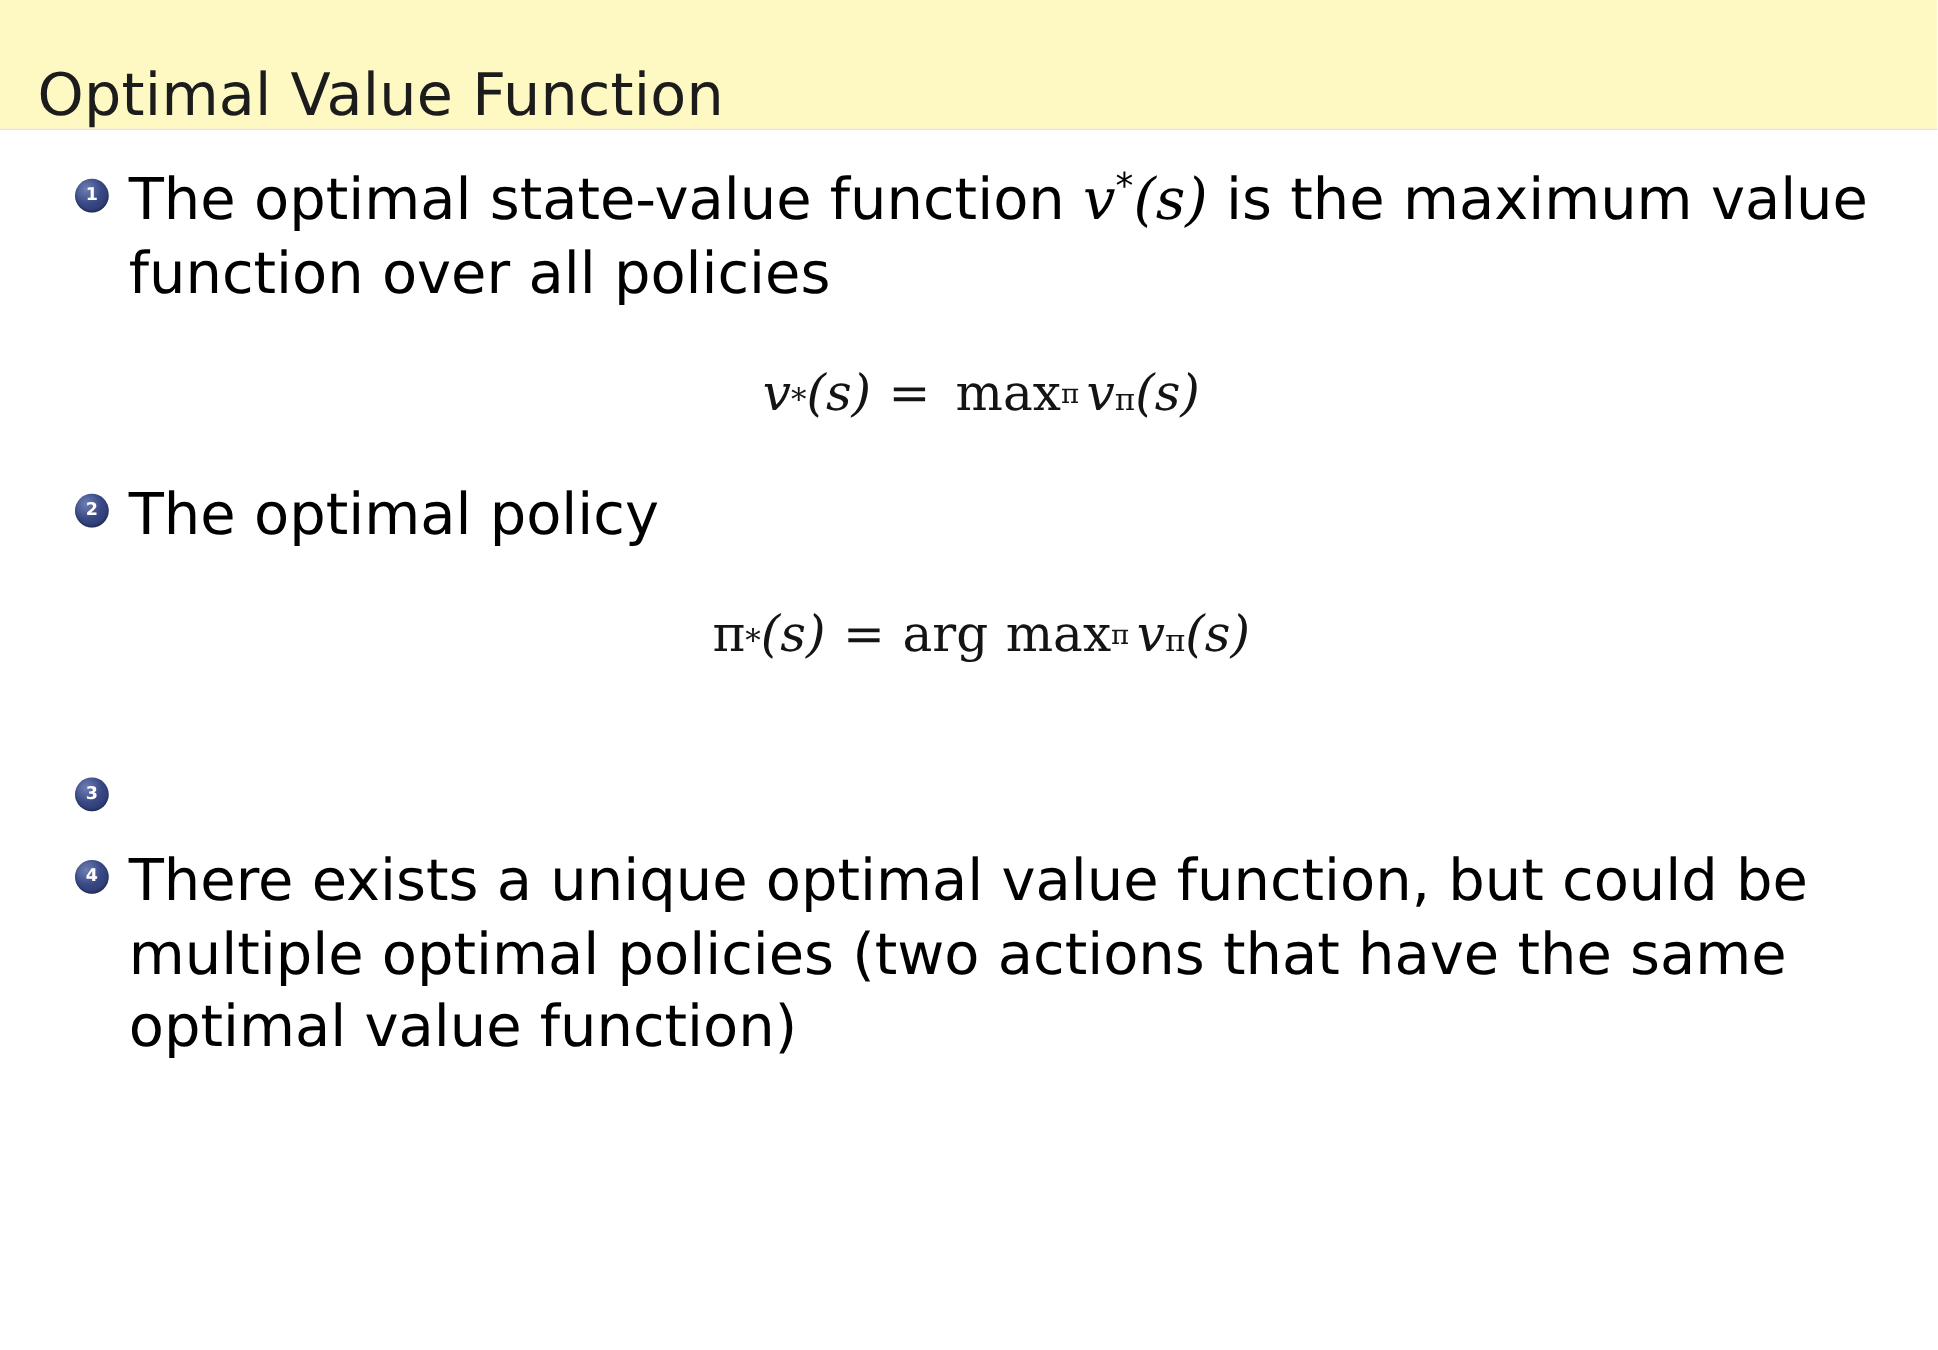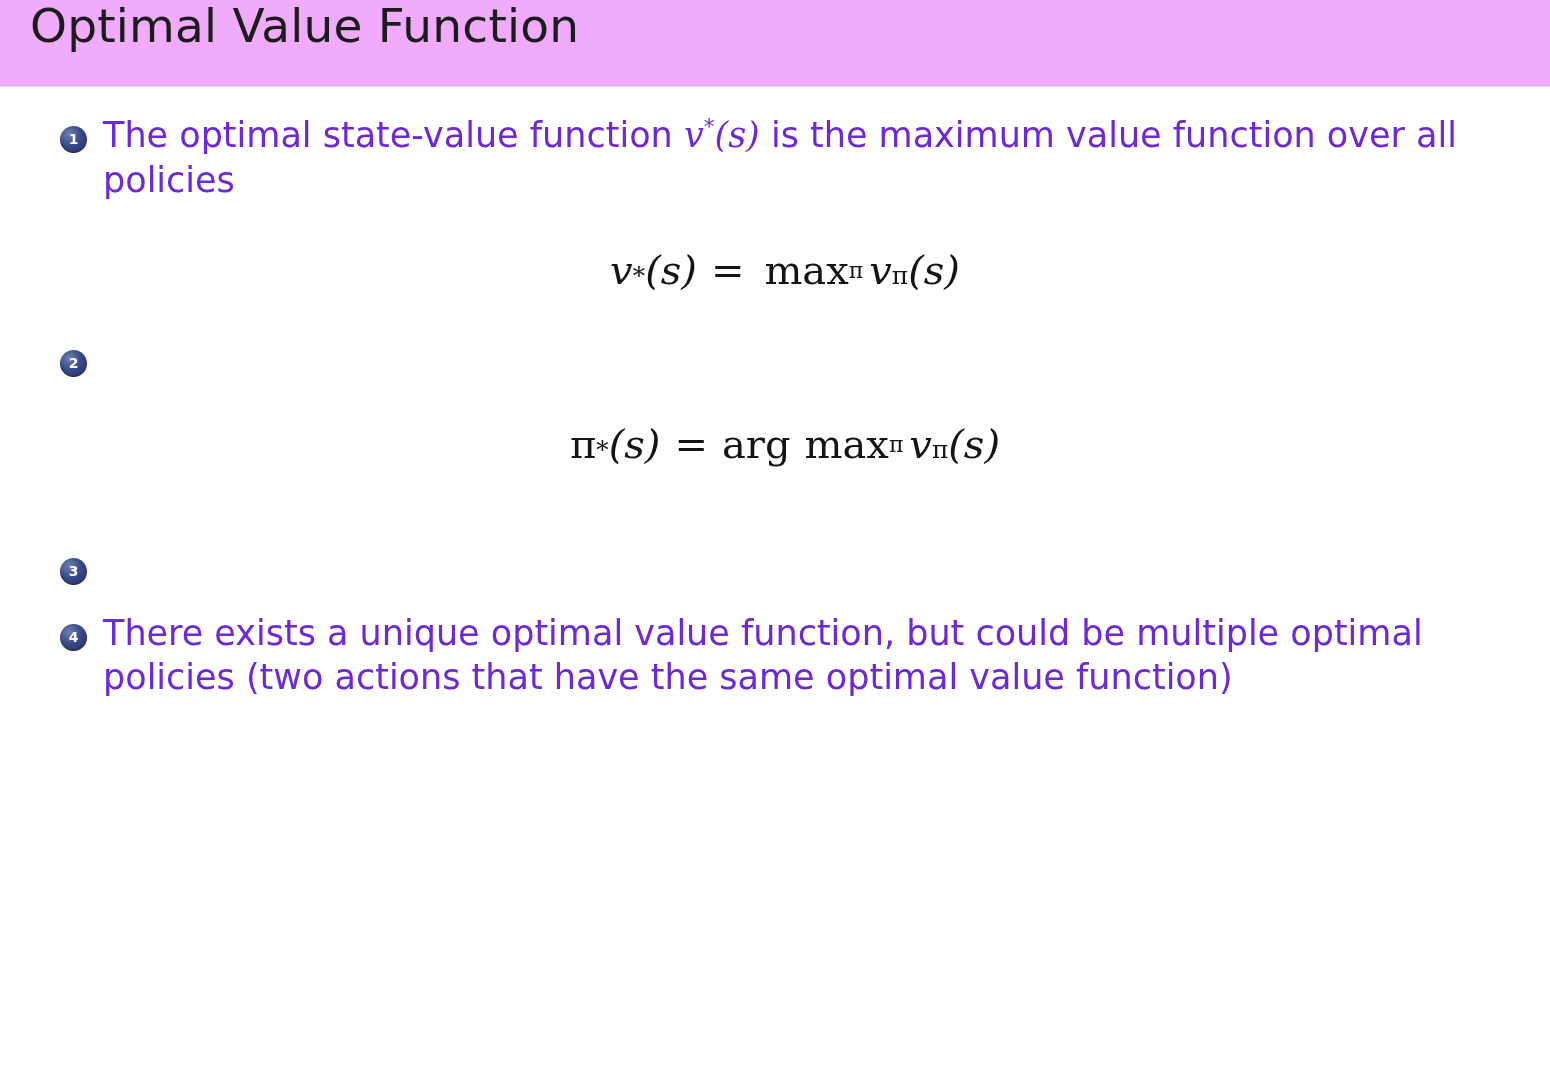--- a/index.html
+++ b/index.html
@@ -11,25 +11,25 @@
     width: 1550px;
     height: 1080px;
     font-family: "DejaVu Sans", sans-serif;
     color: #1a1a1a;
     overflow: hidden;
     position: relative;
   }
 
   
   .title-bar {
-    height: 87px;
-    background: #f0abfc;
+    height: 104px;
+    background: #fef9c3;
     border-bottom: 1px solid #e2e2e2;
     display: flex;
-    align-items: flex-start;
+    align-items: flex-end;
     box-sizing: border-box;
     padding-left: 30px;
   }
   .slide-title {
     font-size: 47px;
     font-weight: 400;
     color: #1c1c1c;
     letter-spacing: 0.2px;
     line-height: 1.1;
   }
@@ -62,23 +62,23 @@
     font-size: 14px;
     font-weight: 700;
     line-height: 27px;
     text-align: center;
     margin-top: 13px;
     margin-right: 16px;
     box-shadow: inset 0 -1px 2px rgba(0,0,0,0.35);
   }
 
   .bullet-text {
-    font-size: 35px;
+    font-size: 46px;
     line-height: 1.28;
-    color: #6d28d9;
+    color: #000000;
     max-width: 1400px;
   }
 
   .bullet-text .math {
     font-family: "DejaVu Serif", serif;
     font-style: italic;
   }
 
   
   .equation {
@@ -159,20 +159,21 @@
         <span class="it">v</span>
           <span class="sup">π</span>
           <span class="it">(s)</span>
       </span>
     </div>
 
     <div class="spacer-md"></div>
 
     <li class="bullet-item">
       <span class="bullet-marker">2</span>
+      <span class="bullet-text">The optimal policy</span>
     </li>
 
     <div class="spacer-md"></div>
 
     <div class="equation">
       <span class="eq-row">
         <span class="up">π</span>
           <span class="sup">*</span>
           <span class="it">(s)</span>
         <span class="op">=</span>

